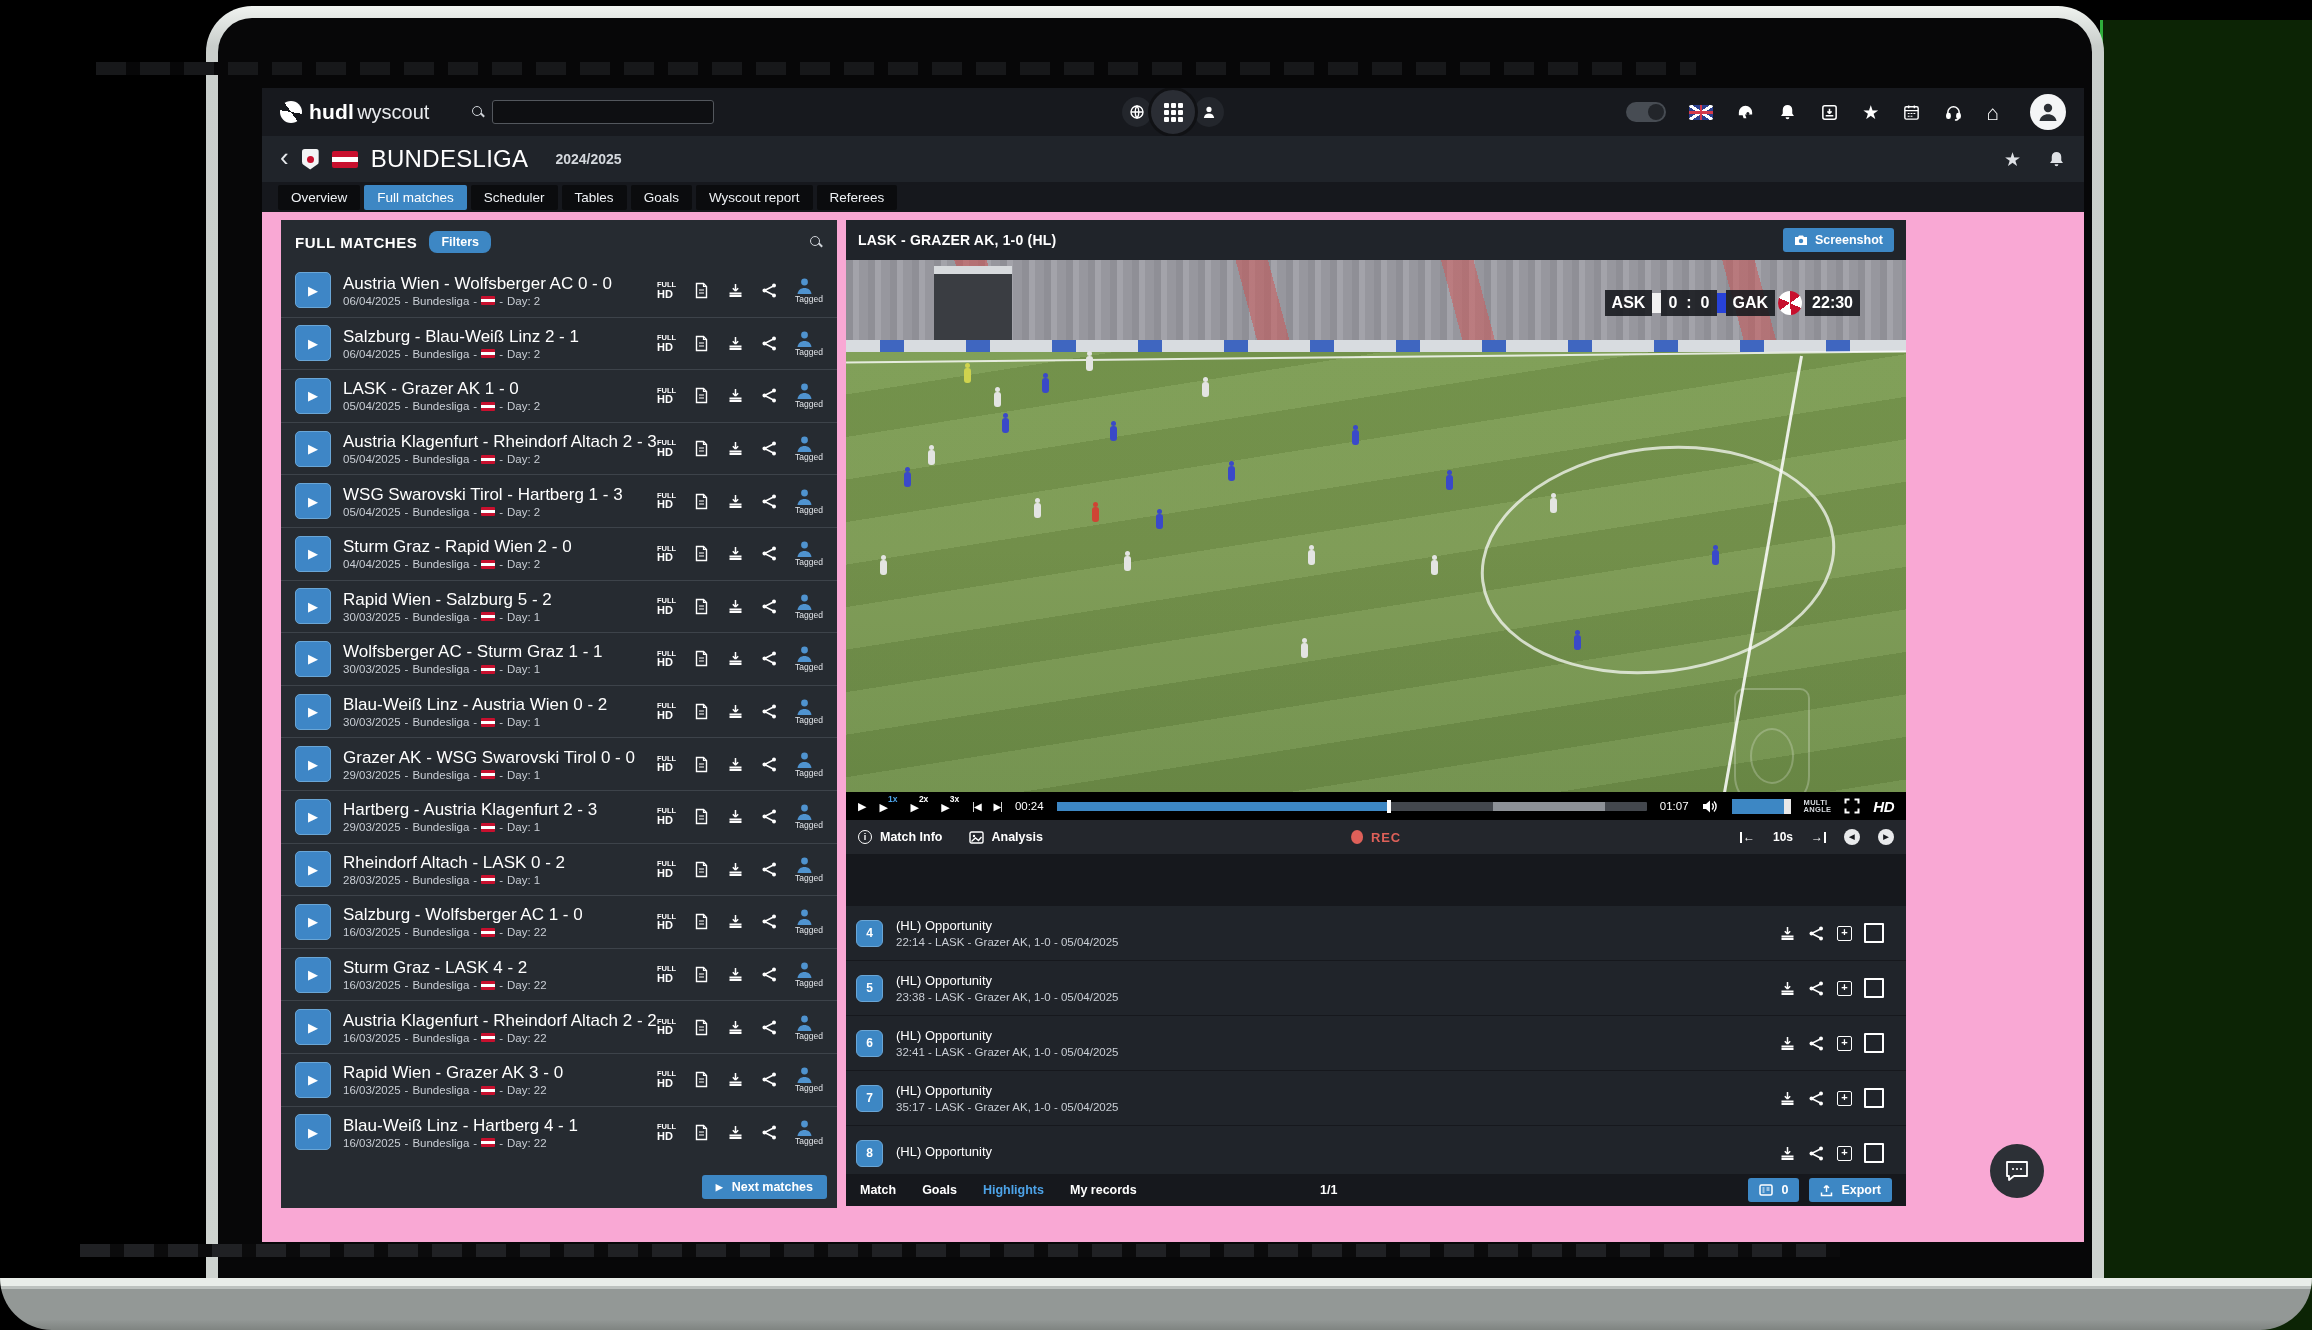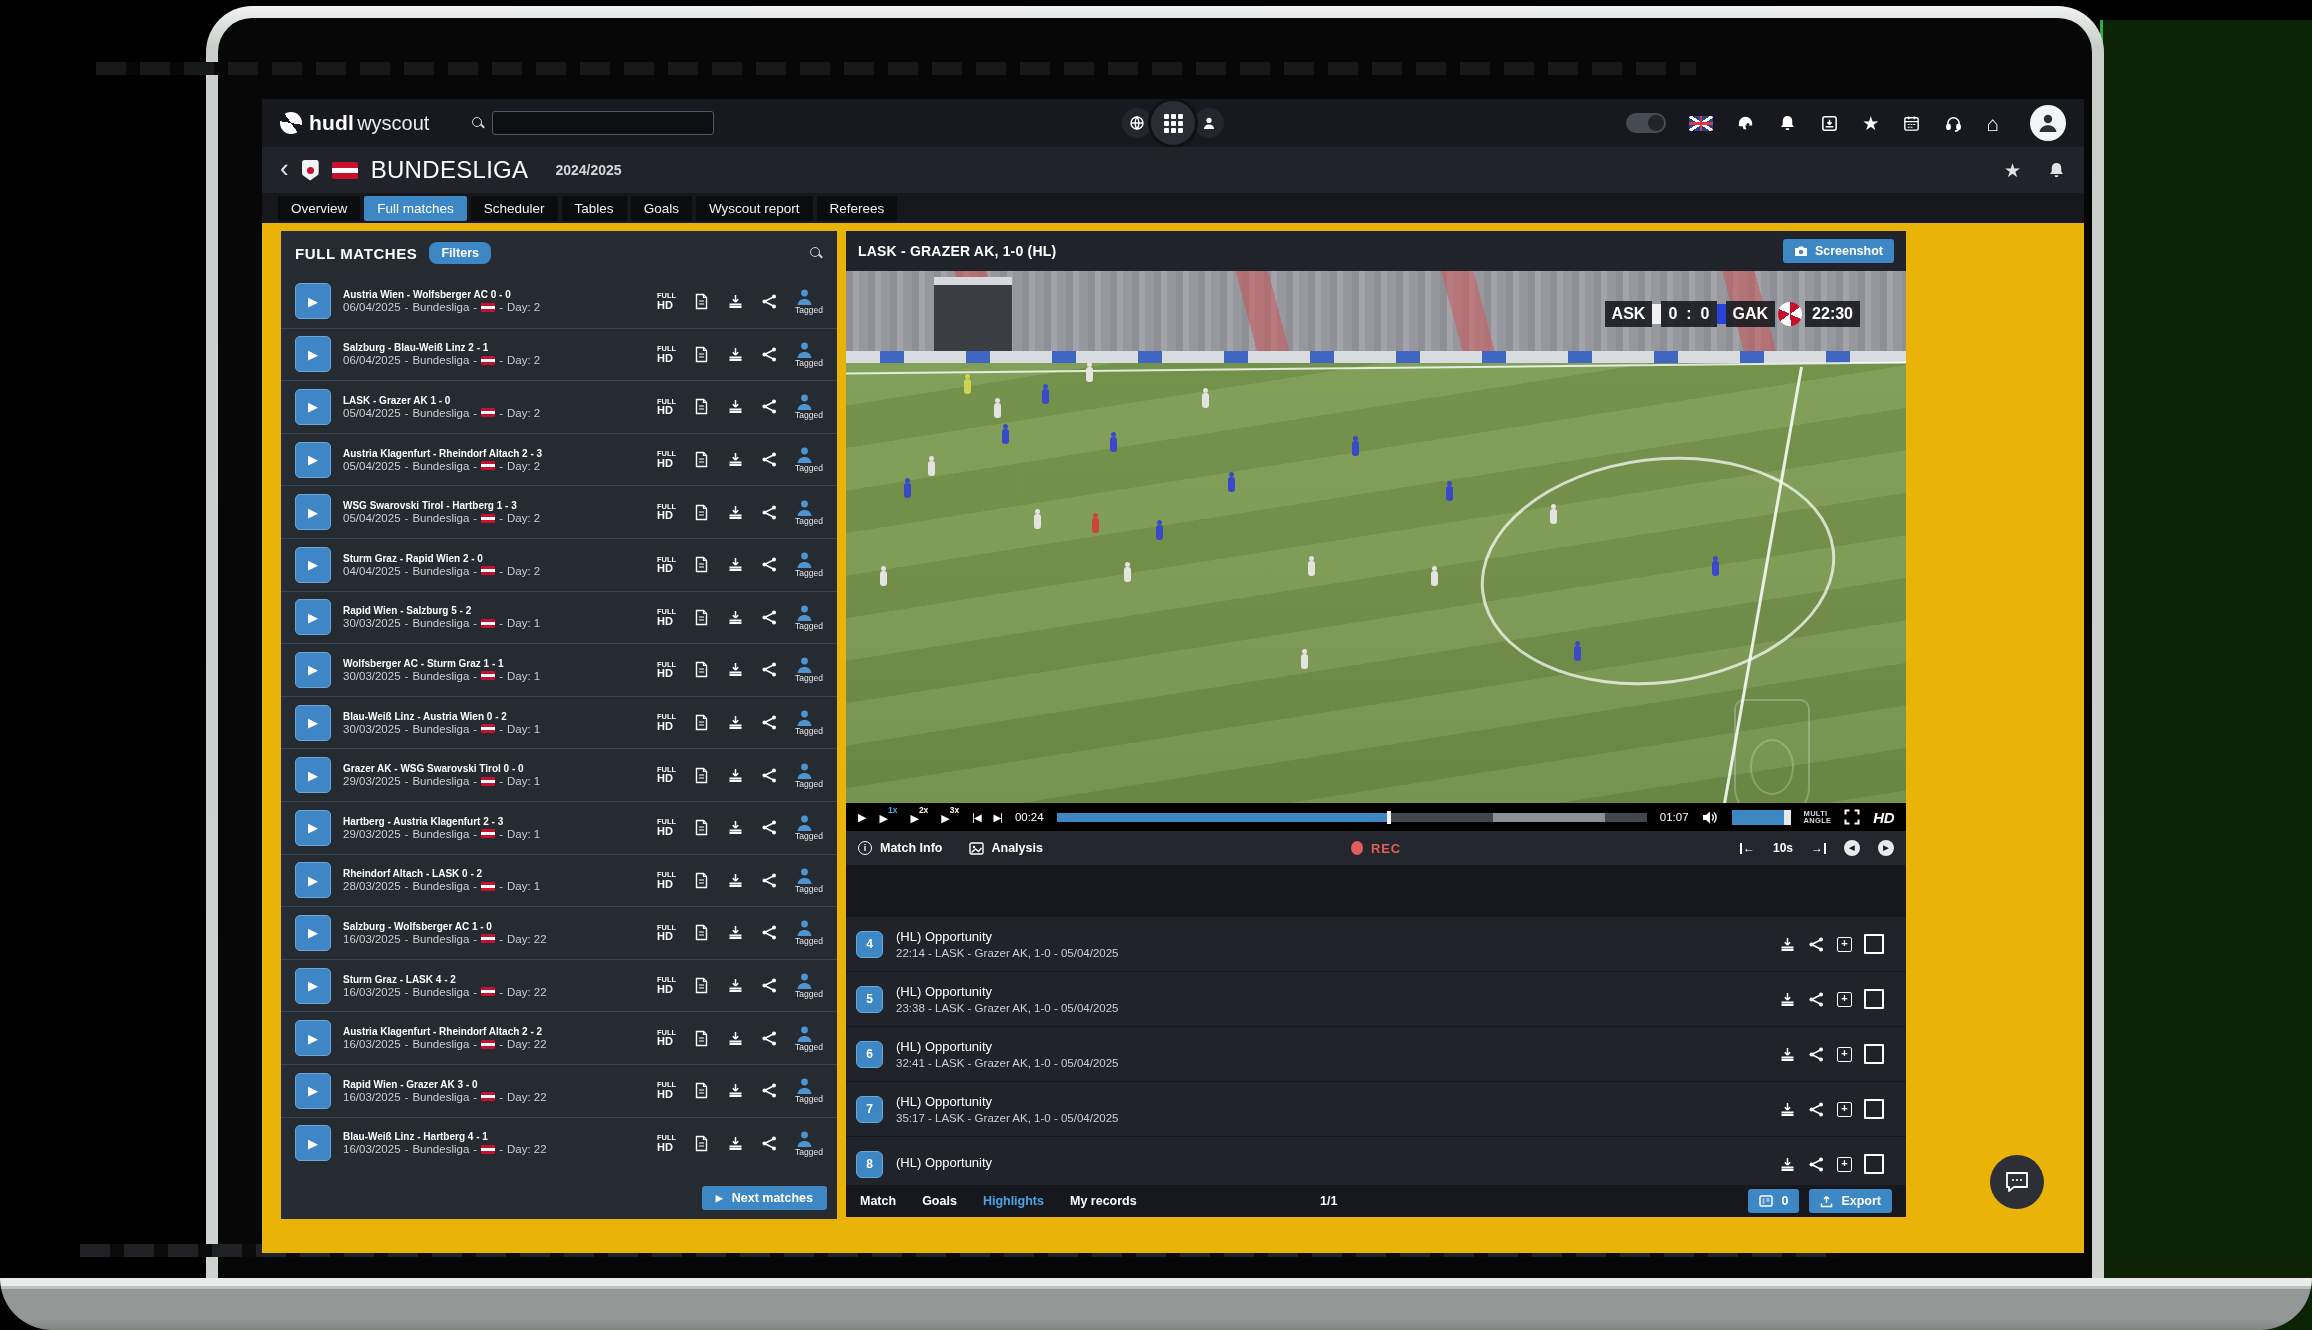--- a/index.html
+++ b/index.html
@@ -10,21 +10,21 @@
   .bg-right{left:2100px;top:20px;width:212px;height:1310px;background:#0c2405;border-left:3px solid #2fae3b;}
   .lid{left:206px;top:6px;width:1898px;height:1272px;border-radius:46px 46px 0 0;
        background:linear-gradient(180deg,#f0f3f0,#c9cecb 40px,#ced3cf);}
   .screen{position:absolute;left:12px;right:12px;top:12px;bottom:0;background:#070708;border-radius:34px 34px 0 0;overflow:hidden;}
   .dash-top{left:96px;top:62px;width:1600px;height:13px;background:repeating-linear-gradient(90deg,#17181a 0 30px,#070708 30px 44px);}
   .dash-bot{left:80px;top:1244px;width:1760px;height:13px;background:repeating-linear-gradient(90deg,#202124 0 30px,#0b0b0c 30px 44px);}
   .base{left:0;top:1278px;width:2312px;height:52px;z-index:50;
         background:linear-gradient(180deg,#e9ede9 0 8px,#bcc1be 8px 11px,#939896 11px 80%,#7f8481);
         border-radius:0 0 70px 70px;}
   
-  .app{left:262px;top:99px;width:1822px;height:1154px;background:#eab308;overflow:hidden;color:#fff;z-index:5;}
+  .app{left:262px;top:88px;width:1822px;height:1154px;background:#f9a8d4;overflow:hidden;color:#fff;z-index:5;}
   .navbar{position:absolute;left:0;top:0;right:0;height:48px;background:#17191e;display:flex;align-items:center;padding:0 18px;box-sizing:border-box;}
   .brand{display:flex;align-items:center;gap:7px;}
   .hudl-glyph{width:22px;height:22px;border-radius:50%;
      background:conic-gradient(from 20deg,#fff 0 80deg,#17191e 80deg 125deg,#fff 125deg 260deg,#17191e 260deg 305deg,#fff 305deg 360deg);}
   .brand b{font-size:21px;font-weight:700;letter-spacing:.2px;}
   .brand span.lite{font-size:20px;font-weight:300;color:#e9ebee;}
   .nav-search{display:flex;align-items:center;gap:7px;margin-left:42px;}
   .mag{width:14px;height:14px;position:relative;}
   .mag::before{content:"";position:absolute;left:1px;top:1px;width:8px;height:8px;border:1.8px solid #cfd3d8;border-radius:50%;}
   .mag::after{content:"";position:absolute;left:9px;top:9px;width:5px;height:1.8px;background:#cfd3d8;transform:rotate(45deg);}
@@ -64,21 +64,21 @@
   
   .lpanel{position:absolute;left:19px;top:132px;width:556px;height:988px;background:#262b31;}
   .lp-head{height:44px;display:flex;align-items:center;padding:0 14px;gap:12px;box-sizing:border-box;}
   .lp-title{font-size:15px;font-weight:700;letter-spacing:.6px;}
   .btn-blue{background:#3d87c4;color:#fff;border-radius:8px;font-size:12.5px;font-weight:700;padding:4px 12px;}
   .lp-search{margin-left:auto;}
   .mrow{height:52.6px;display:flex;align-items:center;padding:0 14px;box-sizing:border-box;border-top:1px solid #3d434a;}
   .mrow:first-child{border-top:none;}
   .playbtn{width:34px;height:34px;border-radius:5px;background:#3e86c6;border:1px solid #6aa6d6;color:#fff;display:flex;align-items:center;justify-content:center;font-size:13px;flex:none;}
   .mtxt{margin-left:12px;min-width:0;}
-  .mtitle{font-size:10px;font-weight:700;white-space:nowrap;}
+  .mtitle{font-size:17px;font-weight:400;white-space:nowrap;}
   .mmeta{font-size:11.5px;color:#c9ced5;display:flex;align-items:center;gap:4px;white-space:nowrap;margin-top:1px;}
   .flag-s{width:14px;height:9px;display:inline-block;border-radius:1px;background:linear-gradient(180deg,#c8102e 0 33%,#fff 33% 66%,#c8102e 66%);}
   .micons{margin-left:auto;display:flex;align-items:center;gap:17px;flex:none;}
   .fullhd{font-size:7.5px;font-weight:700;line-height:1;text-align:left;color:#fff;}
   .fullhd b{display:block;font-size:11px;}
   .rowic svg{width:17px;height:17px;display:block;}
   .tagged{display:flex;flex-direction:column;align-items:flex-start;gap:0;}
   .tagged .cap{font-size:8.5px;color:#e3e6ea;margin-top:-1px;}
   .nextbtn{position:absolute;right:10px;bottom:9px;display:flex;align-items:center;gap:9px;background:#3d87c4;border-radius:3px;padding:5px 14px;font-size:12.5px;font-weight:700;}
   .nextbtn .tri{font-size:9px;}

